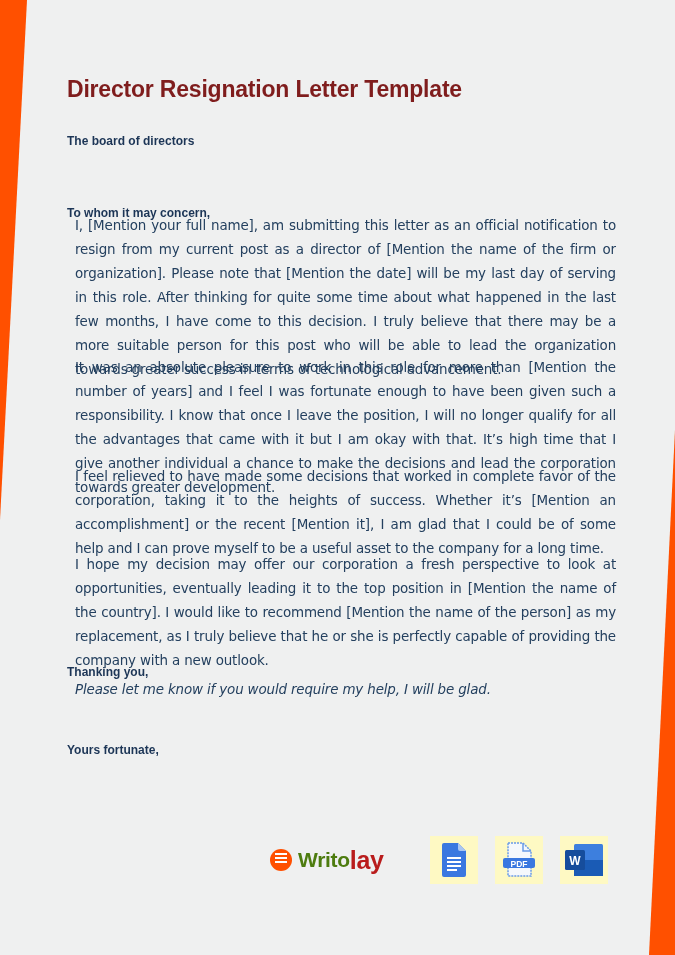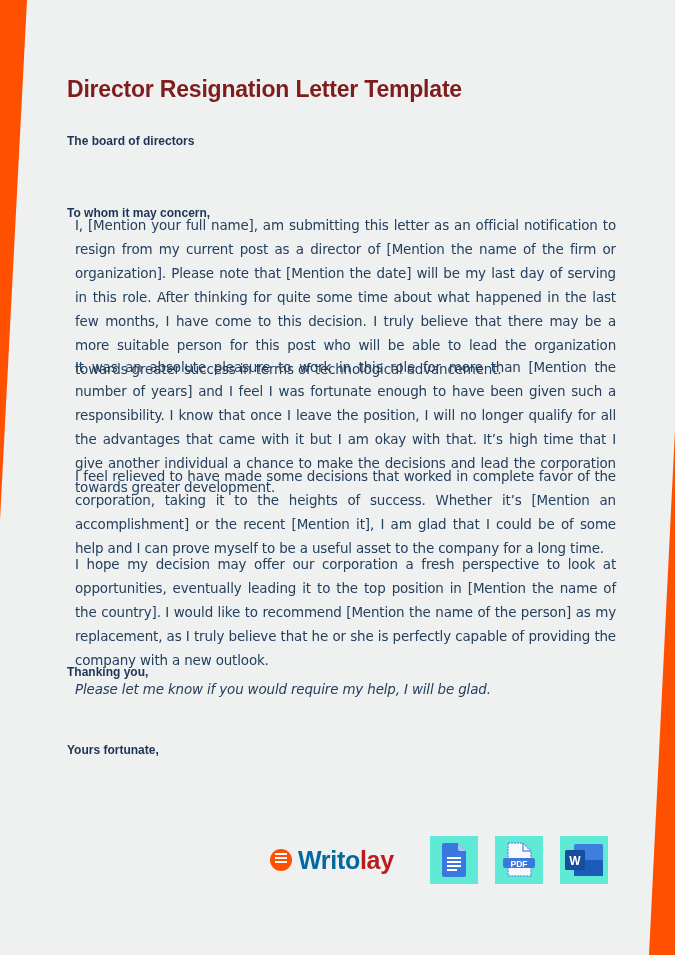--- a/index.html
+++ b/index.html
@@ -44,29 +44,29 @@
   }
   .logo-mark {
     width: 22px; height: 22px; border-radius: 50%; background: #ff5000;
     position: relative; margin-right: 6px;
   }
   .logo-mark::before {
     content: ""; position: absolute; left: 5px; top: 8px; width: 12px; height: 2px;
     background: #fff; box-shadow: 0 4px 0 #fff, 0 -4px 0 #fff;
   }
   .logo-text-a {
-    font-family: "Liberation Sans", sans-serif; font-weight: bold; font-size: 25px;
-    color: #0369a1; letter-spacing: -0.3px;
+    font-family: "Liberation Sans", sans-serif; font-weight: bold; font-size: 21px;
+    color: #4d7c0f; letter-spacing: -0.3px;
   }
   .logo-text-b {
     font-family: "Liberation Sans", sans-serif; font-weight: bold; font-size: 25px;
     color: #b91c1c; letter-spacing: -0.3px;
   }
   .tile {
-    position: absolute; top: 0; width: 48px; height: 48px; background: #5eead4;
+    position: absolute; top: 0; width: 48px; height: 48px; background: #fef9c3;
     display: flex; align-items: center; justify-content: center;
   }
   .tile svg { display: block; }
 </style>
 </head>
 <body>
 
 <div class="wedge-left"></div>
 <div class="wedge-right"></div>
 

